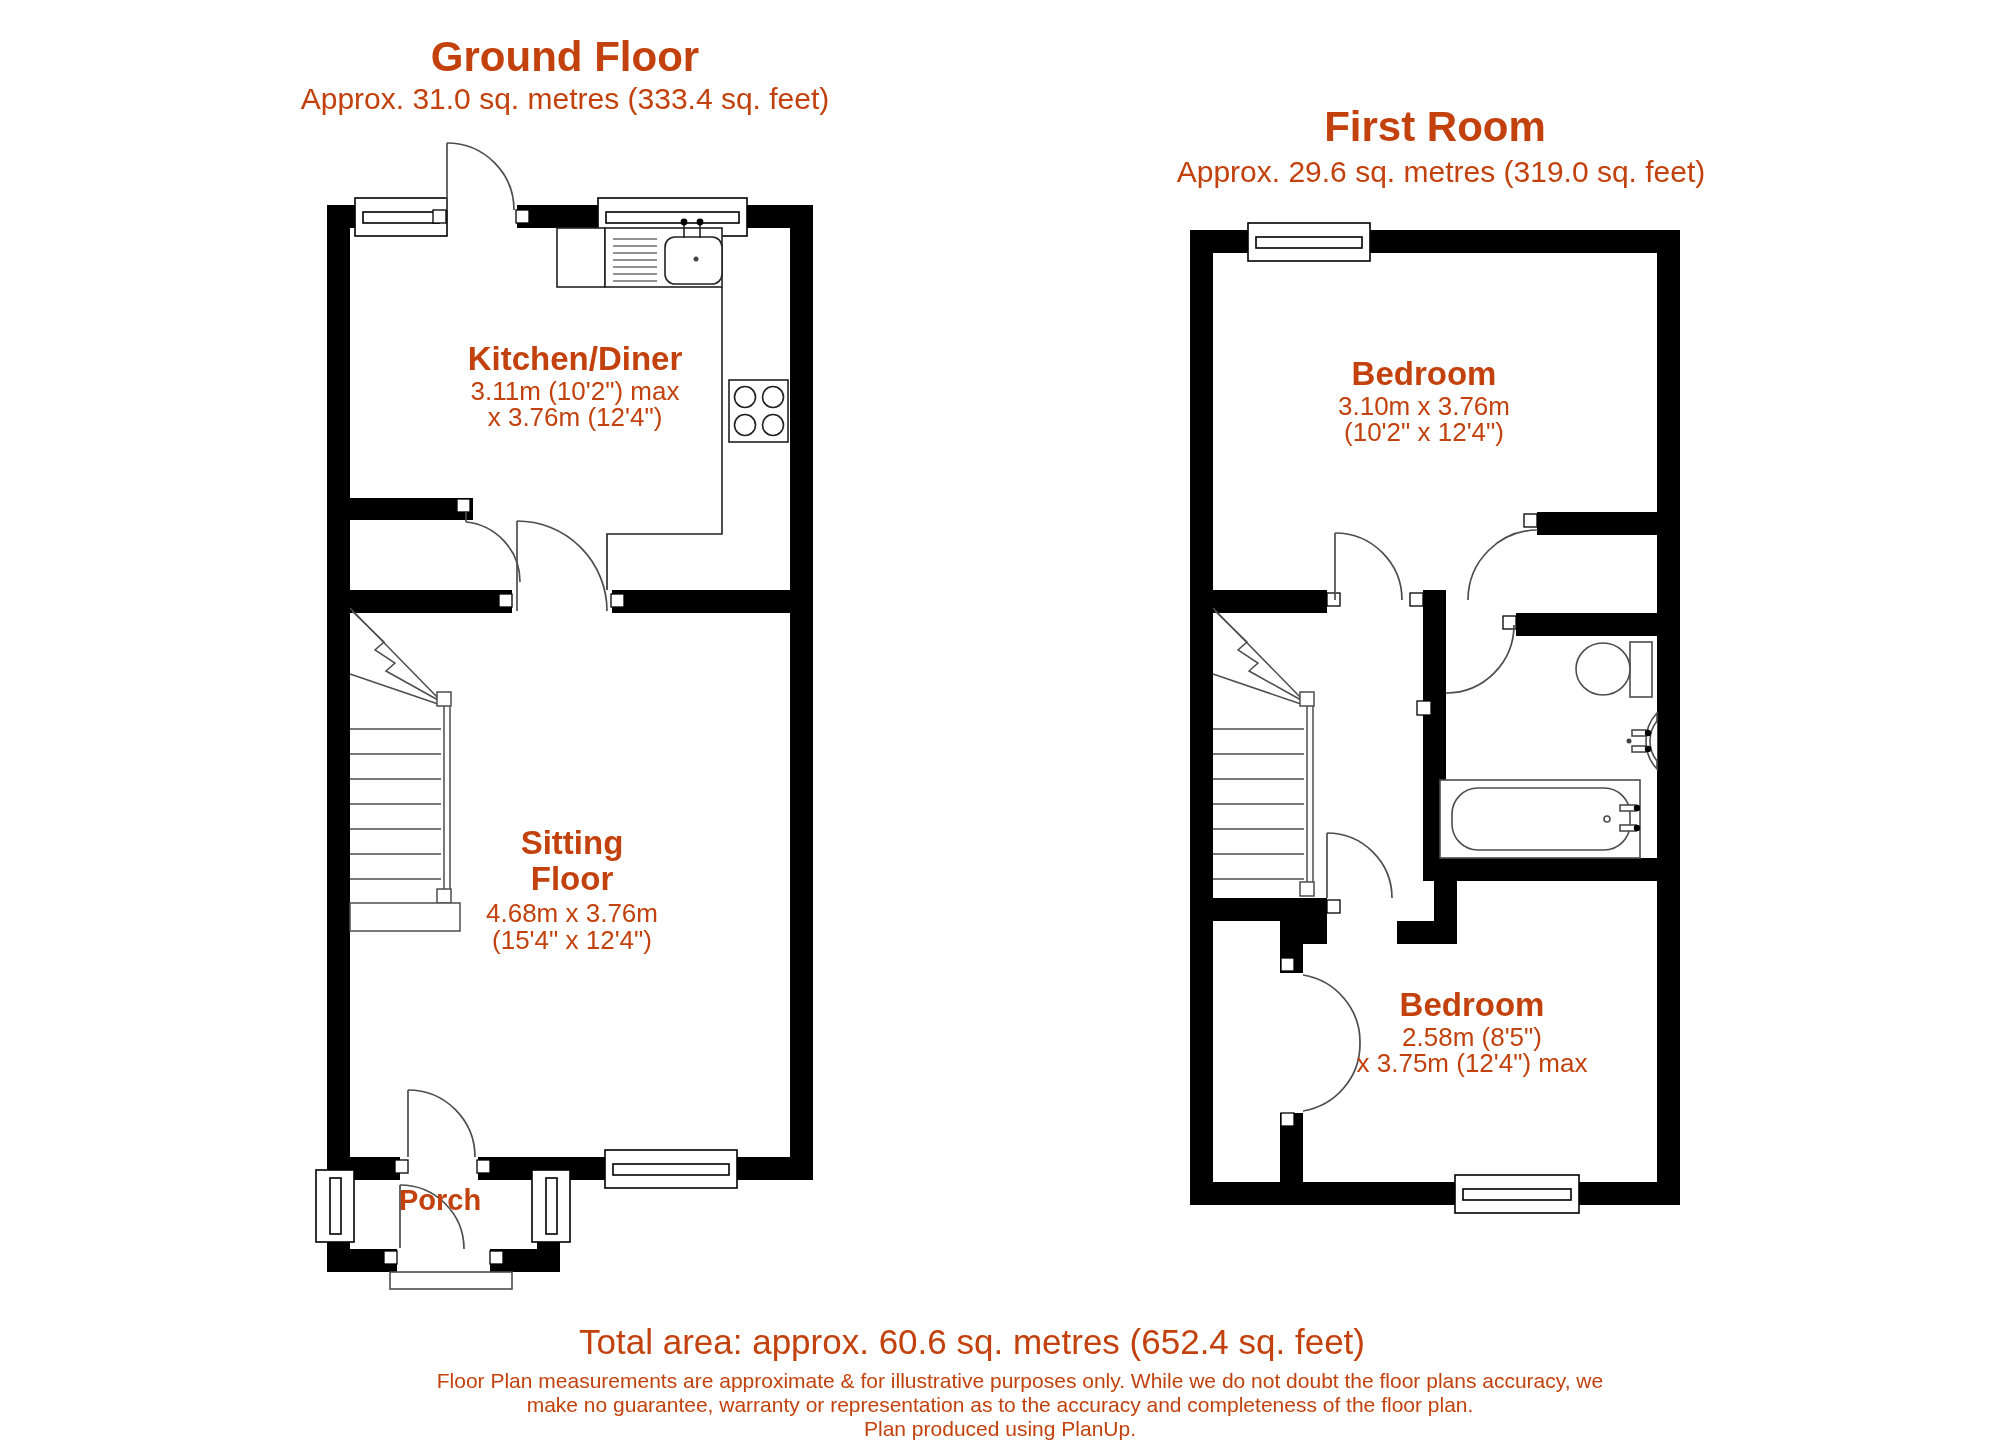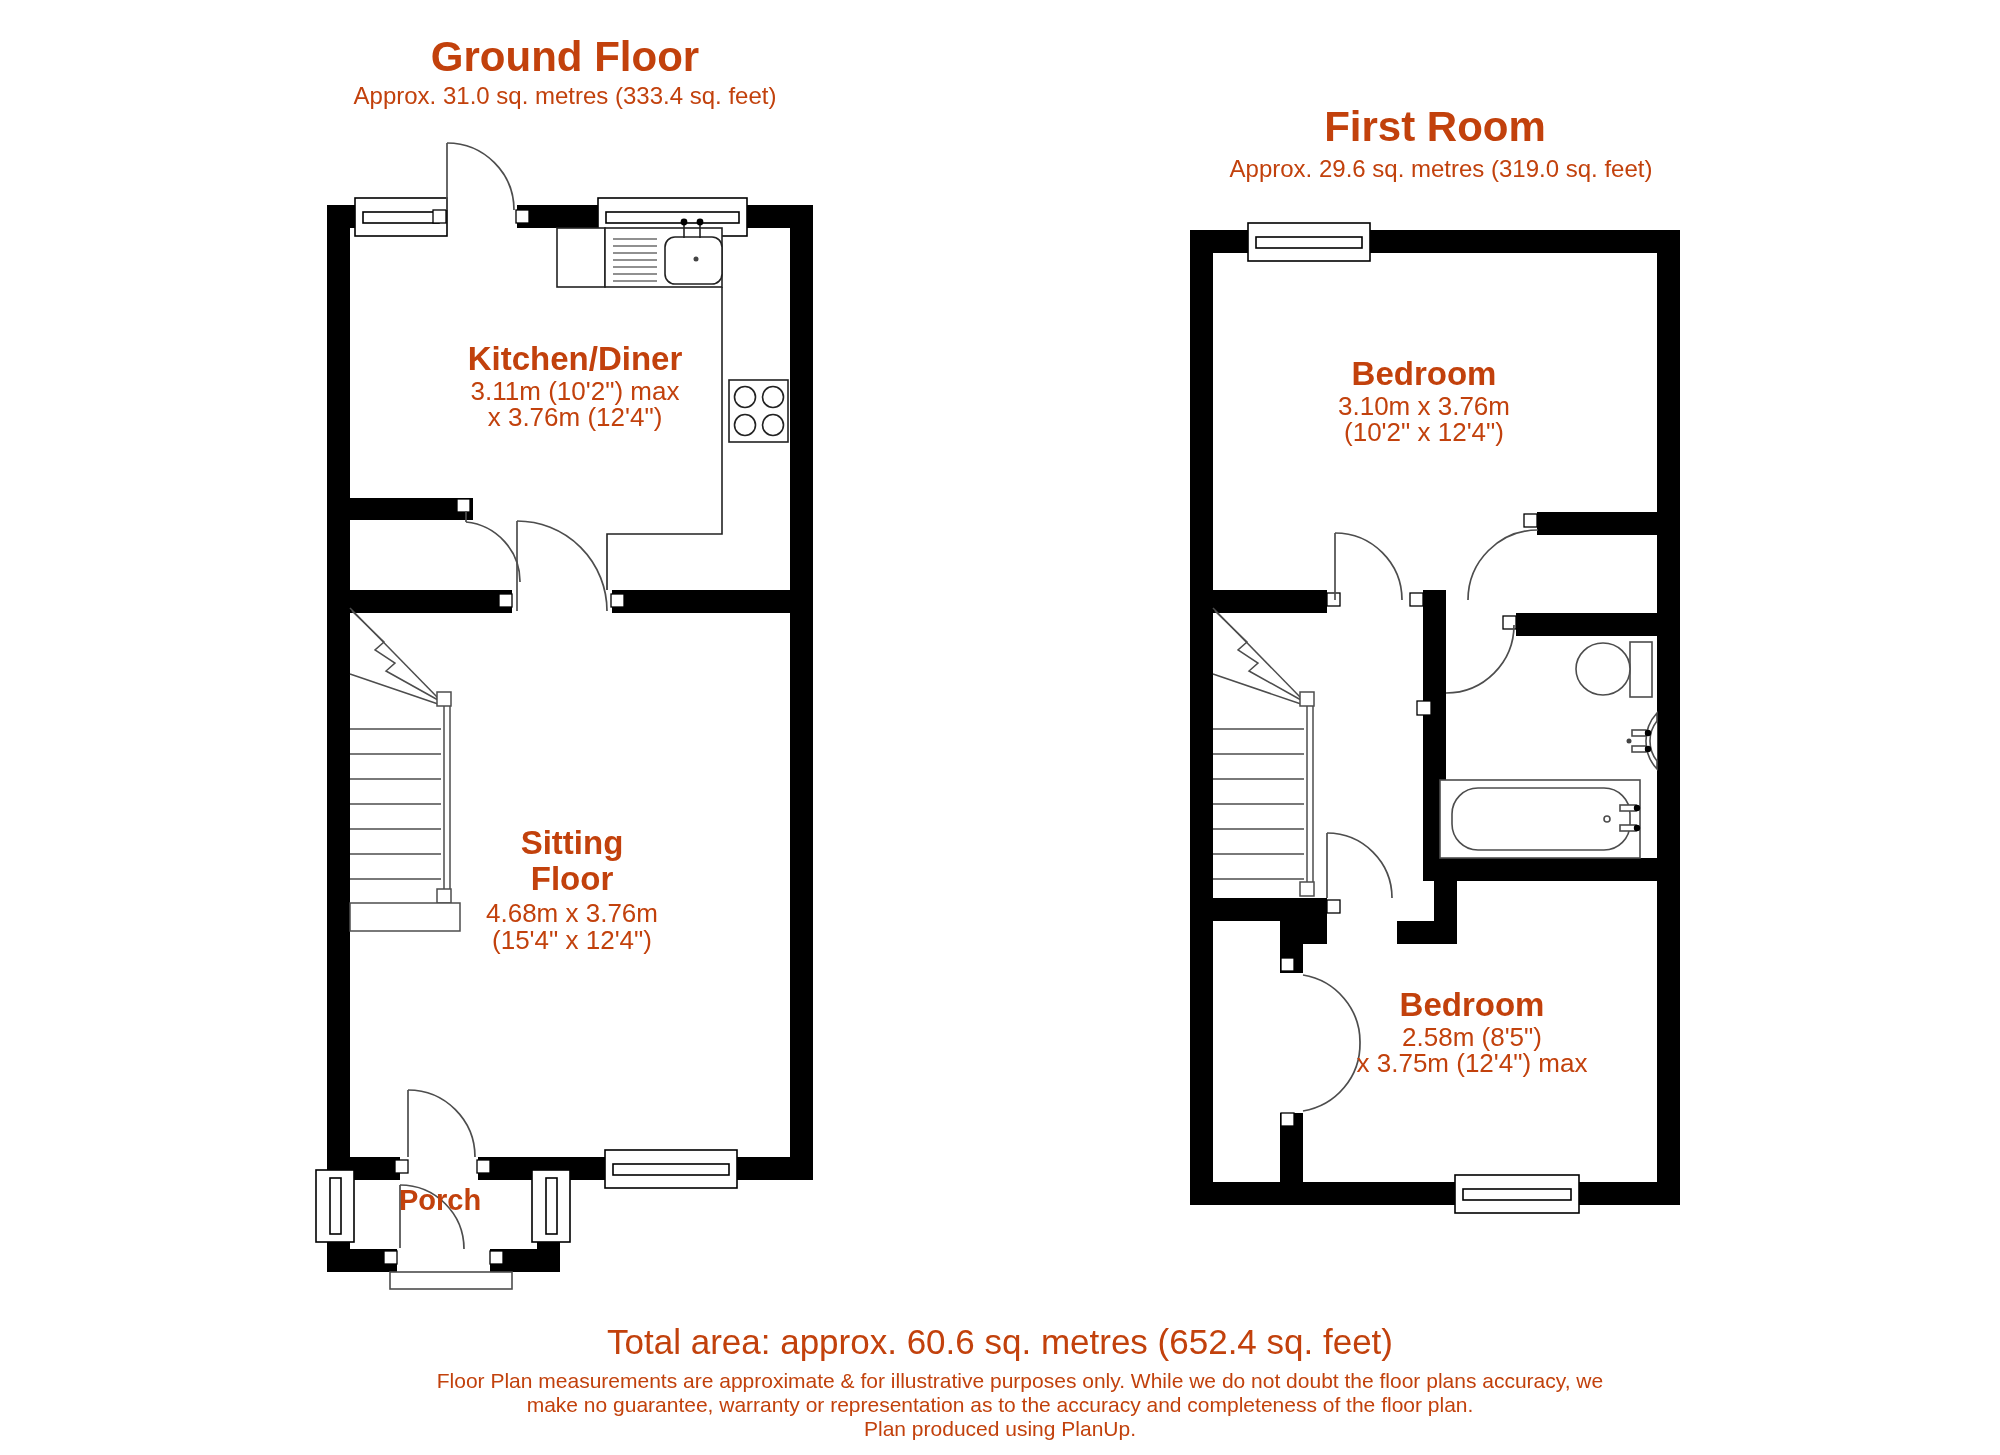--- a/index.html
+++ b/index.html
@@ -1,21 +1,21 @@
 <!DOCTYPE html>
 <html><head>
 <meta charset="utf-8">
 <style>
   html,body{margin:0;padding:0;background:#ffffff;}
   .canvas{position:relative;width:2000px;height:1455px;background:#ffffff;overflow:hidden;
           font-family:"Liberation Sans",sans-serif;color:#c2410c;}
   .plan-svg{position:absolute;left:0;top:0;}
   .lbl{position:absolute;transform:translateX(-50%);text-align:center;white-space:nowrap;}
   .floor-title{font-size:42px;font-weight:bold;letter-spacing:0px;}
-  .floor-sub{font-size:24px;}
+  .floor-sub{font-size:30px;}
   .room-name{font-size:33px;font-weight:bold;line-height:34px;}
   .room-dims{font-size:26px;line-height:27px;}
   .porch-name{font-size:29px;font-weight:bold;}
   .total-line{font-size:35px;}
   .disc-line{font-size:21px;line-height:24px;}
 </style>
 </head>
 <body>
 
 <div class="canvas">
@@ -283,18 +283,18 @@
     <div class="lbl room-dims" style="left:1424px;top:393px;">3.10m x 3.76m</div>
     <div class="lbl room-dims" style="left:1424px;top:419px;">(10'2" x 12'4")</div>
   </div>
 
   <div>
     <div class="lbl room-name" style="left:1472px;top:988px;">Bedroom</div>
     <div class="lbl room-dims" style="left:1472px;top:1024px;">2.58m (8'5")</div>
     <div class="lbl room-dims" style="left:1472px;top:1050px;">x 3.75m (12'4") max</div>
   </div>
 
-  <div class="lbl total-line" style="left:1000px;top:1322px;">Total area: approx. 60.6 sq. metres (652.4 sq. feet)</div>
+  <div class="lbl total-line" style="left:972px;top:1322px;">Total area: approx. 60.6 sq. metres (652.4 sq. feet)</div>
   <div class="lbl disc-line" style="left:1000px;top:1369px;margin-left:20px;">Floor Plan measurements are approximate &amp; for illustrative purposes only. While we do not doubt the floor plans accuracy, we</div>
   <div class="lbl disc-line" style="left:1000px;top:1393px;">make no guarantee, warranty or representation as to the accuracy and completeness of the floor plan.</div>
   <div class="lbl disc-line" style="left:1000px;top:1417px;">Plan produced using PlanUp.</div>
 
 </div>
 
 </body></html>

